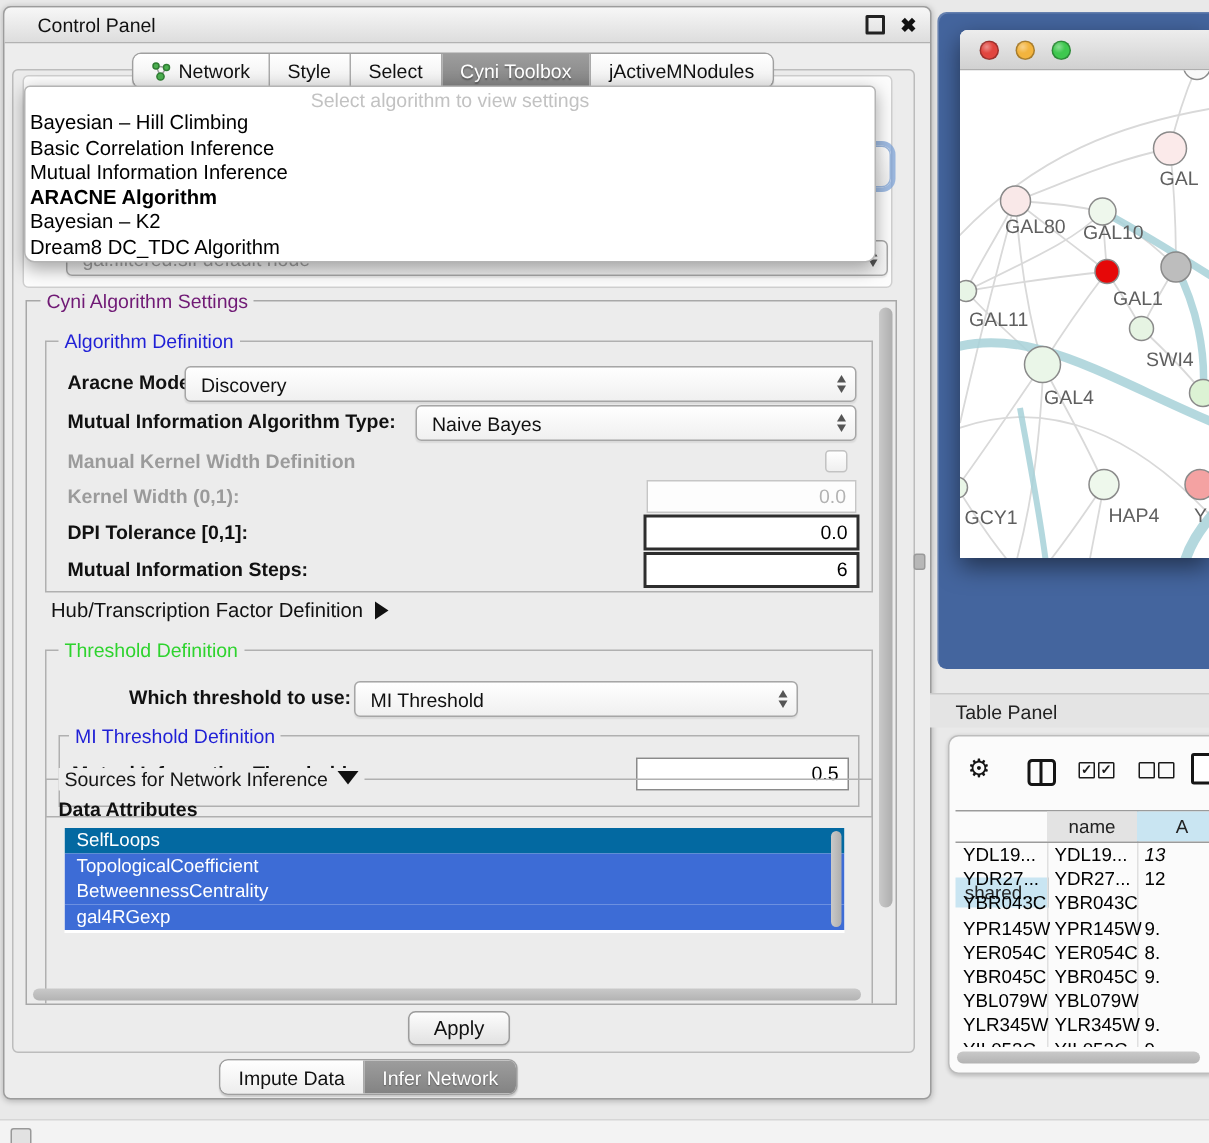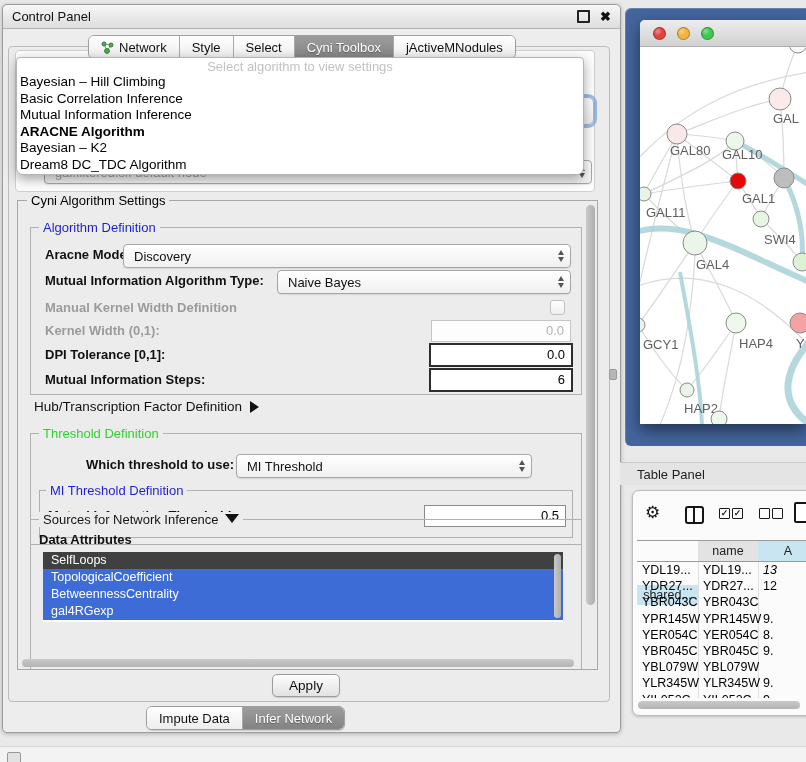--- a/index.html
+++ b/index.html
@@ -7,21 +7,21 @@
          font-family:"Liberation Sans",sans-serif;-webkit-font-smoothing:antialiased}
   .abs{position:absolute}
   .nowrap{white-space:nowrap}
 
   
   .cp-window{left:2px;top:4px;width:617px;height:727px;background:#ededed;
              border:1px solid #9c9c9c;border-radius:5px;box-shadow:0 1px 4px rgba(0,0,0,.25)}
   .cp-titlebar{left:0;top:0;right:0;height:23px;border-radius:5px 5px 0 0;
                background:linear-gradient(#f7f7f7,#dddddd);border-bottom:1px solid #b2b2b2;
                display:flex;align-items:center}
-  .cp-title{font-size:13px;color:#111;padding-left:9px}
+  .cp-title{font-size:13px;color:#111;padding-left:22px}
   .tb-icons{margin-left:auto;display:flex;align-items:center;gap:10px;padding-right:9px}
   .float-ic{width:9px;height:9px;border:2px solid #222;border-radius:1px}
   .close-ic{font-size:13px;font-weight:bold;color:#111;line-height:10px}
 
   
   .segbar{display:flex;height:22px;border:1px solid #9f9f9f;border-radius:6px;overflow:hidden;
           background:#fff;box-shadow:0 1px 1px rgba(0,0,0,.15)}
   .seg{display:flex;align-items:center;gap:5px;padding:0 12px;font-size:13px;color:#111;
        background:linear-gradient(#ffffff,#ededed);border-right:1px solid #aaaaaa;white-space:nowrap}
   .seg:last-child{border-right:none}
@@ -81,21 +81,21 @@
   .tri-down-big{display:inline-block;width:0;height:0;border-left:7px solid transparent;
                 border-right:7px solid transparent;border-top:9px solid #111;margin-left:6px;
                 vertical-align:1px}
 
   
   .grabber{left:609px;top:369px;width:6px;height:9px;background:#b7b7b7;border:1px solid #9a9a9a;border-radius:2px}
 
   
   .blue-frame{left:625px;top:8px;width:181px;height:438px;background:#44659e;
               border-radius:6px 0 0 6px;box-shadow:inset 1px 1px 0 rgba(255,255,255,.18)}
-  .net-window{left:640px;top:20px;width:166px;height:404px;background:#fff;border-radius:5px 0 0 0;
+  .net-window{left:640px;top:20px;width:166px;height:352px;background:#fff;border-radius:5px 0 0 0;
               box-shadow:0 6px 16px rgba(0,0,0,.5);overflow:hidden}
   .net-titlebar{height:26px;background:linear-gradient(#ededed,#d1d1d1);border-bottom:1px solid #aeaeae;
                 display:flex;align-items:center;gap:11px;padding-left:13px}
   .light{width:13px;height:13px;border-radius:50%;border:1px solid rgba(0,0,0,.3);box-sizing:border-box}
   .net-canvas{width:166px;height:377px;background:#fff}
 
   
   .tp-strip{left:620px;top:462px;width:186px;height:22px;background:#e4e4e4;
             border-top:1px solid #c9c9c9;display:flex;align-items:center}
   .tp-title{font-size:13px;color:#222;padding-left:17px}
@@ -182,21 +182,21 @@
     <div id="dd-items">
         <div class="dd-item">Bayesian – Hill Climbing</div>
         <div class="dd-item">Basic Correlation Inference</div>
         <div class="dd-item">Mutual Information Inference</div>
         <div class="dd-item b">ARACNE Algorithm</div>
         <div class="dd-item">Bayesian – K2</div>
         <div class="dd-item">Dream8 DC_TDC Algorithm</div>
       </div>
   </div>
 
-  <span class="legend abs" style="left:27px;top:193px;color:#000000;z-index:6">Cyni Algorithm Settings</span>
+  <span class="legend abs" style="left:27px;top:193px;color:#701a75;z-index:6">Cyni Algorithm Settings</span>
   <div class="abs settings-box">
 
     <div class="fieldset" style="left:12px;top:26px;width:550px;height:166px">
       <span class="legend" style="left:8px;top:-8px;color:#1f1fd6">Algorithm Definition</span>
 
       <span class="lbl" style="left:14px;top:19px">Aracne Mode:</span>
       <div class="combo" style="position:absolute;left:92px;right:10px;top:16px">
         <span>Discovery</span>
         <span class="stepper">
             <span class="tri-up"></span>
@@ -249,21 +249,21 @@
       </div>
     </div>
 
     <div class="fieldset" style="left:12px;top:318px;width:550px;height:150px">
       <span class="legend nowrap" style="left:8px;top:-8px;color:#151515">
         <span>Sources for Network Inference</span><span class="tri-down-big"></span>
       </span>
       <span class="lbl" style="left:8px;top:12px">Data Attributes</span>
       <div class="listbox" style="left:12px;top:32px;width:520px;height:70px">
         <div id="attr-items">
-            <div class="list-item" style="background: #404040;">SelfLoops</div>
+            <div class="list-item" style="background: #0369a1;">SelfLoops</div>
             <div class="list-item" style="background: rgb(61, 108, 214);">TopologicalCoefficient</div>
             <div class="list-item" style="background: rgb(61, 108, 214);">BetweennessCentrality</div>
             <div class="list-item" style="background: rgb(61, 108, 214);">gal4RGexp</div>
           </div>
         <div class="scroll-v" style="right:2px;top:2px;width:7px;height:64px"></div>
       </div>
     </div>
 
     <div class="scroll-v" style="right:2px;top:4px;width:9px;height:400px"></div>
     <div class="scroll-h" style="left:4px;bottom:2px;height:8px;width:552px"></div>

